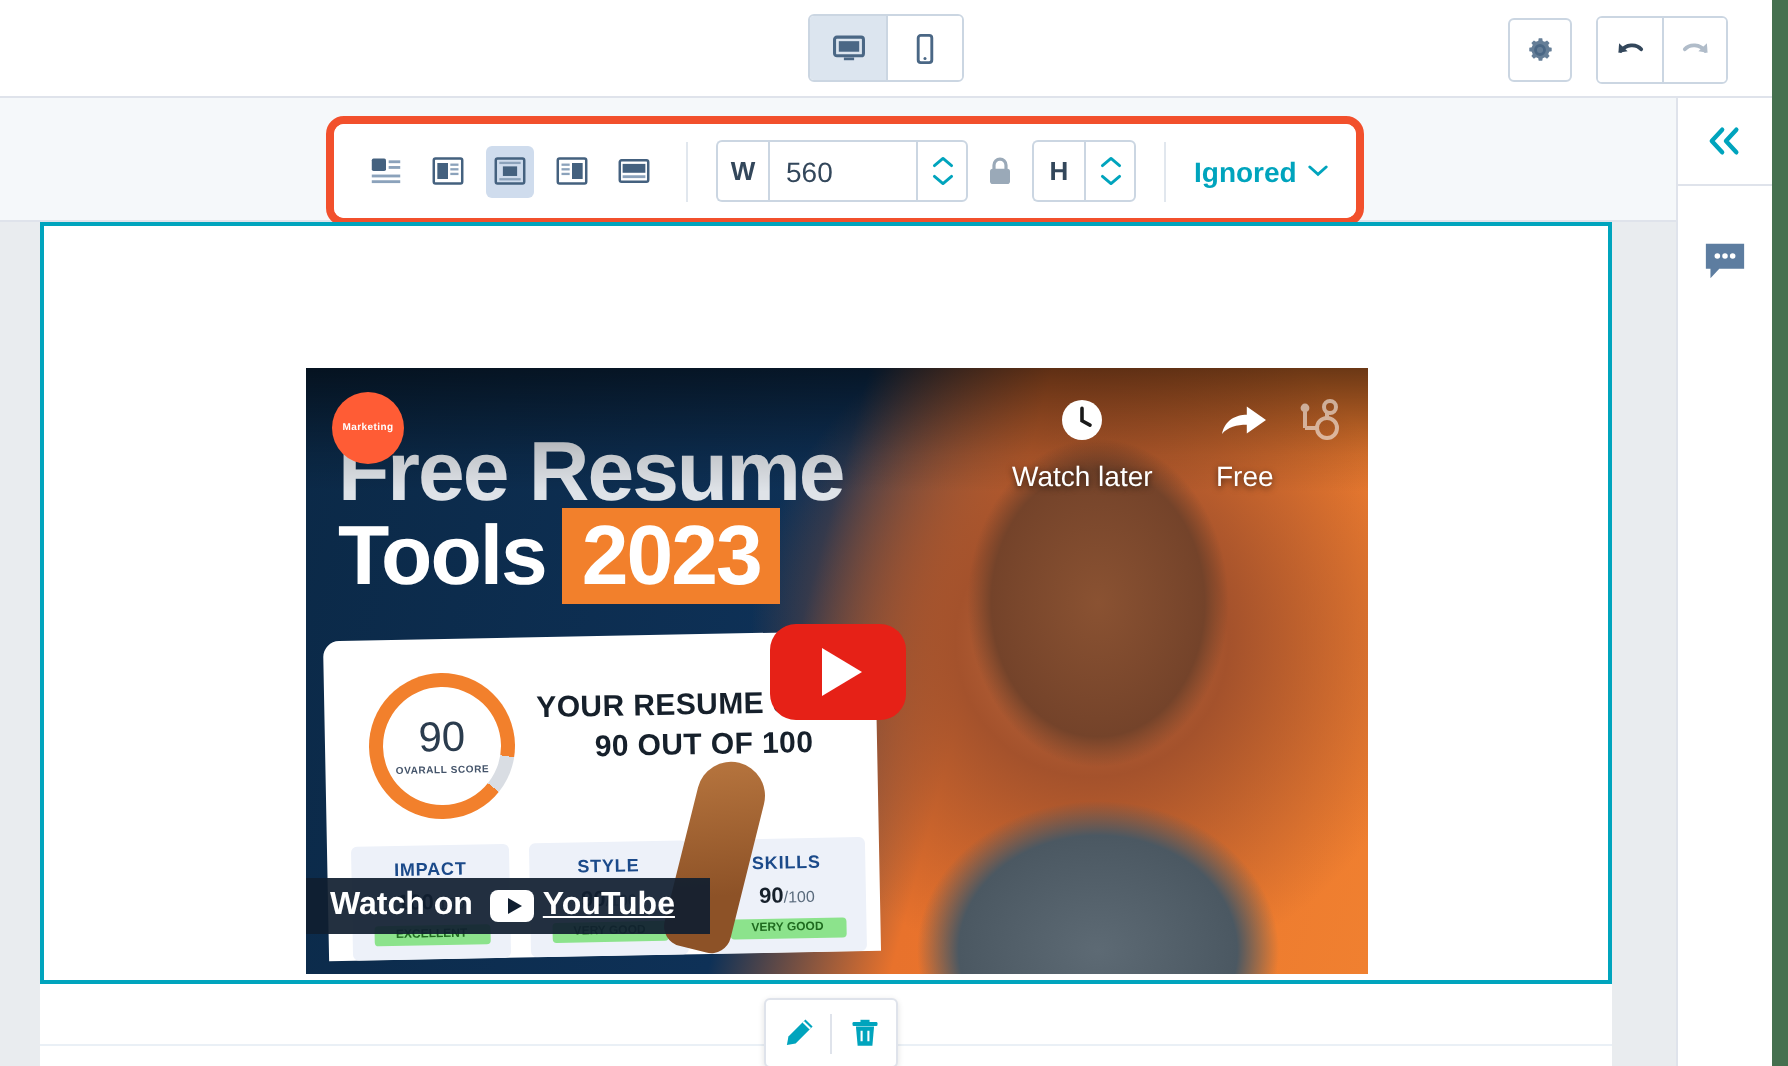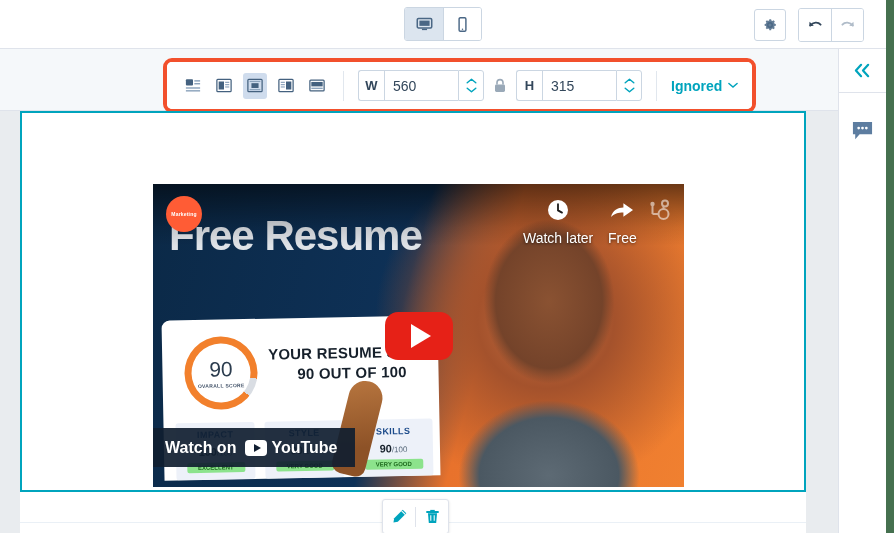--- a/index.html
+++ b/index.html
@@ -220,25 +220,25 @@
   .play-btn {
     position: absolute; left: 50%; top: 50%; transform: translate(-50%,-50%);
     width: 68px; height: 48px; background: #e62117; border-radius: 13px;
     display: flex; align-items: center; justify-content: center; cursor: pointer;
   }
   .play-tri {
     width: 0; height: 0; border-left: 20px solid #fff;
     border-top: 12px solid transparent; border-bottom: 12px solid transparent; margin-left: 4px;
   }
   .watch-on {
-    position: absolute; left: 0; bottom: 20px; height: 39px; padding: 0 18px 0 12px;
+    position: absolute; left: 0; bottom: 20px; height: 28px; padding: 0 18px 0 12px;
     background: rgba(16,30,48,0.92); display: flex; align-items: center; gap: 9px;
     color: #fff; font-size: 16px; font-weight: bold;
   }
-  .yt-logo { display: flex; align-items: center; gap: 4px; }
+  .yt-logo { display: flex; align-items: center; gap: 4px; text-decoration: underline; }
   .yt-mark {
     width: 22px; height: 16px; background: #fff; border-radius: 4px;
     display: flex; align-items: center; justify-content: center;
   }
   .yt-mark i {
     width: 0; height: 0; border-left: 7px solid #101e30;
     border-top: 4px solid transparent; border-bottom: 4px solid transparent; margin-left: 2px;
   }
 
   
@@ -366,21 +366,20 @@
 
       <span class="lock-icon">
         <svg width="14" height="16" viewBox="0 0 14 16">
           <path d="M4 6.6V4.6a3 3 0 016 0v2" fill="none" stroke="#9aa9b8" stroke-width="1.6"></path>
           <rect x="2" y="6.4" width="10" height="7.6" rx="1.4" fill="#9aa9b8"></rect>
         </svg>
       </span>
 
       <div class="dim-field">
         <span class="dim-label">H</span>
-        <input class="dim-input" value="315" style="">
         <div class="stepper">
           <svg width="11" height="6" viewBox="0 0 12 7">
             <path d="M1 5.6L6 1.4l5 4.2" fill="none" stroke="#00a4bd" stroke-width="1.7" stroke-linecap="round" stroke-linejoin="round"></path>
           </svg>
           <svg width="11" height="6" viewBox="0 0 12 7">
             <path d="M1 1.4L6 5.6l5-4.2" fill="none" stroke="#00a4bd" stroke-width="1.7" stroke-linecap="round" stroke-linejoin="round"></path>
           </svg>
         </div>
       </div>
 
@@ -396,20 +395,24 @@
   </div>
 
   <div class="canvas">
     <div class="page"></div>
 
     <div class="module-selected">
       <div class="video">
         <div class="video-bg"></div>
 
         <div class="hero1">Free Resume</div>
+        <div class="hero2">
+          <span>Tools</span>
+          <span class="yr">2023</span>
+        </div>
 
         <div class="face"></div>
 
         <div class="score-card">
           <div class="gauge">
             <div class="gauge-inner">
               <span class="gauge-num">90</span>
               <span class="gauge-lbl">OVARALL SCORE</span>
             </div>
           </div>
@@ -442,21 +445,21 @@
           </div>
         </div>
 
         <div class="finger"></div>
 
         <div class="yt-title-bar"></div>
         <div class="yt-avatar">
           <span>Marketing</span>
         </div>
 
-        <div class="yt-action" style="left:370px;">
+        <div class="yt-action" style="left:353px;">
           <svg width="24" height="24" viewBox="0 0 24 24">
             <circle cx="12" cy="12" r="10" fill="#fff"></circle>
             <path d="M12 6.2v6.2l4 2.2" fill="none" stroke="#1a1a1a" stroke-width="1.8" stroke-linecap="round"></path>
           </svg>
           <span class="lbl">Watch later</span>
         </div>
 
         <div class="yt-action" style="left:455px;">
           <svg width="26" height="24" viewBox="0 0 26 24">
             <path d="M2 19c1.5-7 7-9.6 12.4-9.6V5.2L24 12l-9.6 6.8v-4.4C9.4 14.4 4.8 15.6 2 19z" fill="#fff"></path>

